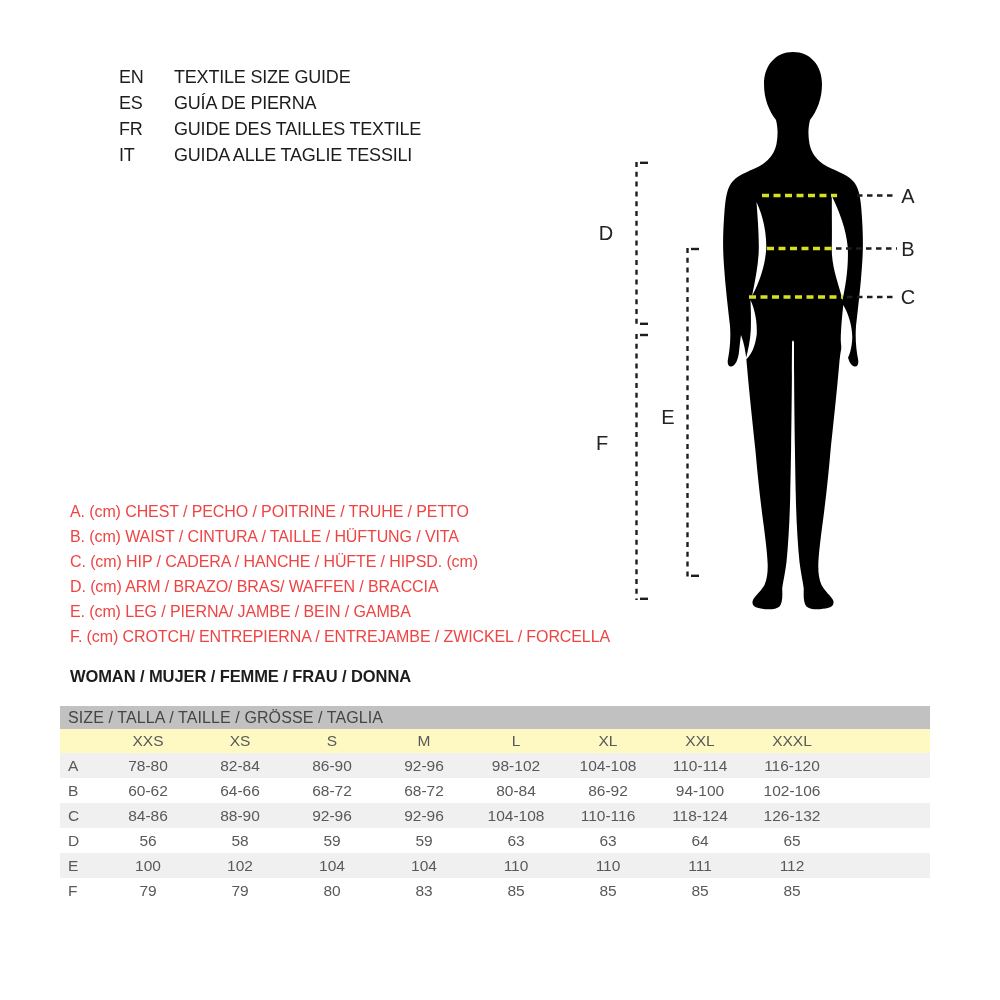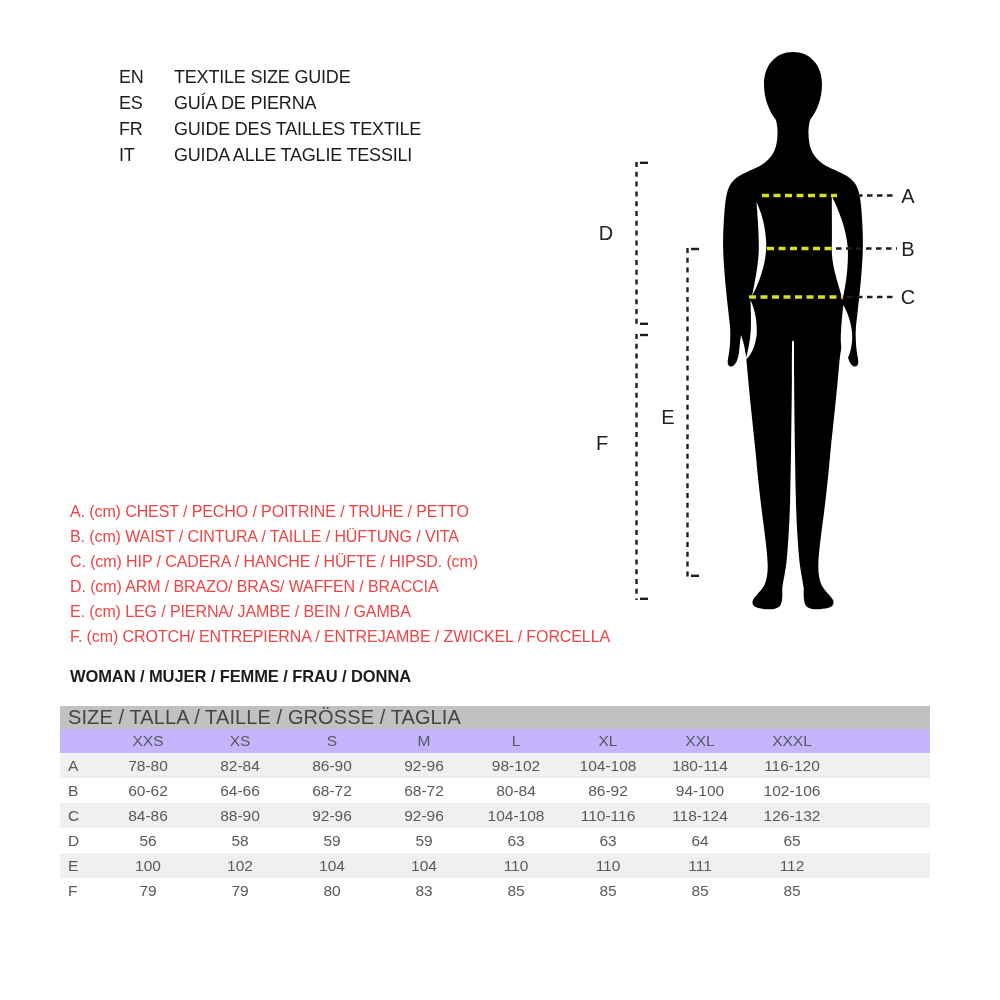--- a/index.html
+++ b/index.html
@@ -21,22 +21,22 @@
   .legend-block{position:absolute;left:70px;top:499px;}
   .legend-line{height:25px;display:flex;align-items:center;font-size:16px;letter-spacing:-0.1px;color:#ef4444;}
 
   .gender-title{position:absolute;left:70px;top:667px;margin:0;font-size:16.5px;font-weight:700;
                 letter-spacing:-0.1px;color:#1c1c1c;}
 
   
   .size-table{position:absolute;left:60px;top:706px;width:870px;border-collapse:collapse;
               font-size:15.5px;color:#59595b;table-layout:fixed;}
   .size-table .bar-row th{background:#c1c1c1;color:#454545;font-weight:400;text-align:left;
-                          font-size:20px;height:23px;padding:0 0 0 8px;letter-spacing:0.1px;}
-  .size-table .cols-row th{height:24px;font-weight:400;text-align:center;background:#c4b5fd;padding:0;}
+                          font-size:16px;height:23px;padding:0 0 0 8px;letter-spacing:0.1px;}
+  .size-table .cols-row th{height:24px;font-weight:400;text-align:center;background:#fef9c3;padding:0;}
   .size-table tbody tr{height:25px;}
   .size-table tbody tr.stripe{background:#f0f0f0;}
   .size-table tbody th{font-weight:400;text-align:left;padding-left:8px;}
   .size-table td{text-align:center;padding:0;}
 </style>
 </head>
 <body>
 
 <div class="canvas">
 
@@ -170,21 +170,21 @@
     </thead>
     <tbody>
         <tr class="stripe">
           <th>A</th>
           <td>78-80</td>
           <td>82-84</td>
           <td>86-90</td>
           <td>92-96</td>
           <td>98-102</td>
           <td>104-108</td>
-          <td>180-114</td>
+          <td>110-114</td>
           <td>116-120</td>
           <td></td>
         </tr>
         <tr>
           <th>B</th>
           <td>60-62</td>
           <td>64-66</td>
           <td>68-72</td>
           <td>68-72</td>
           <td>80-84</td>

